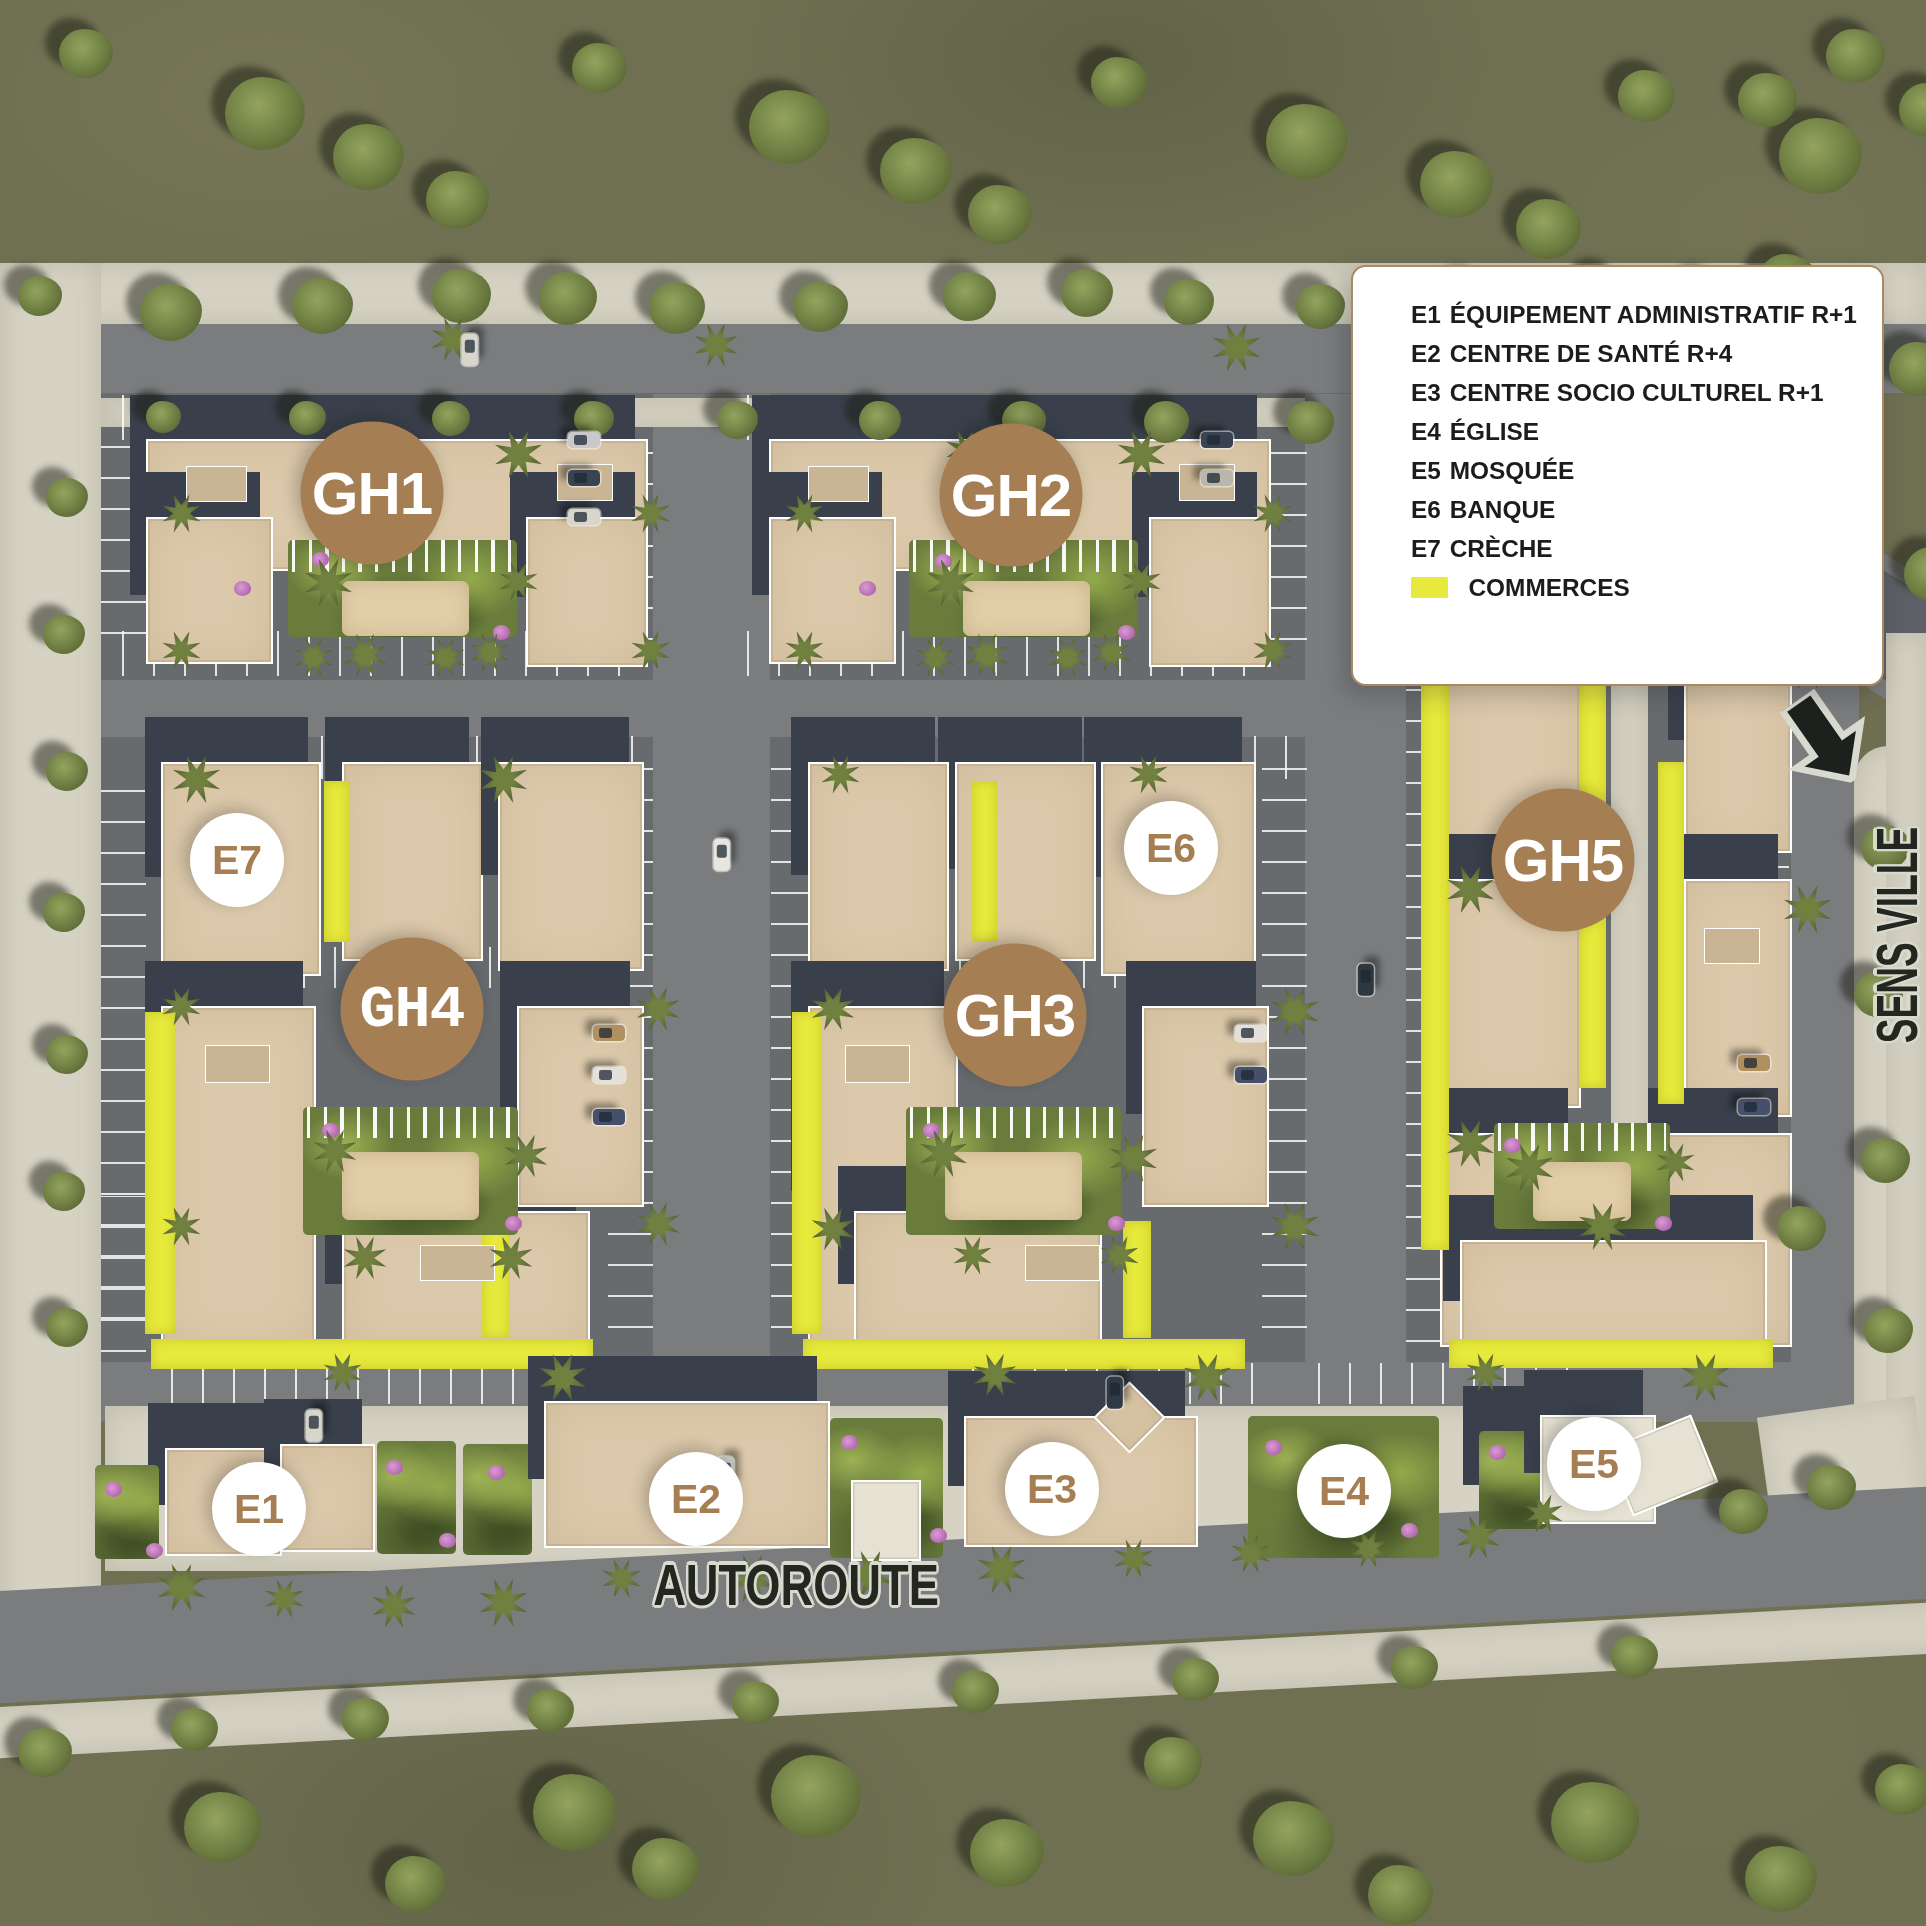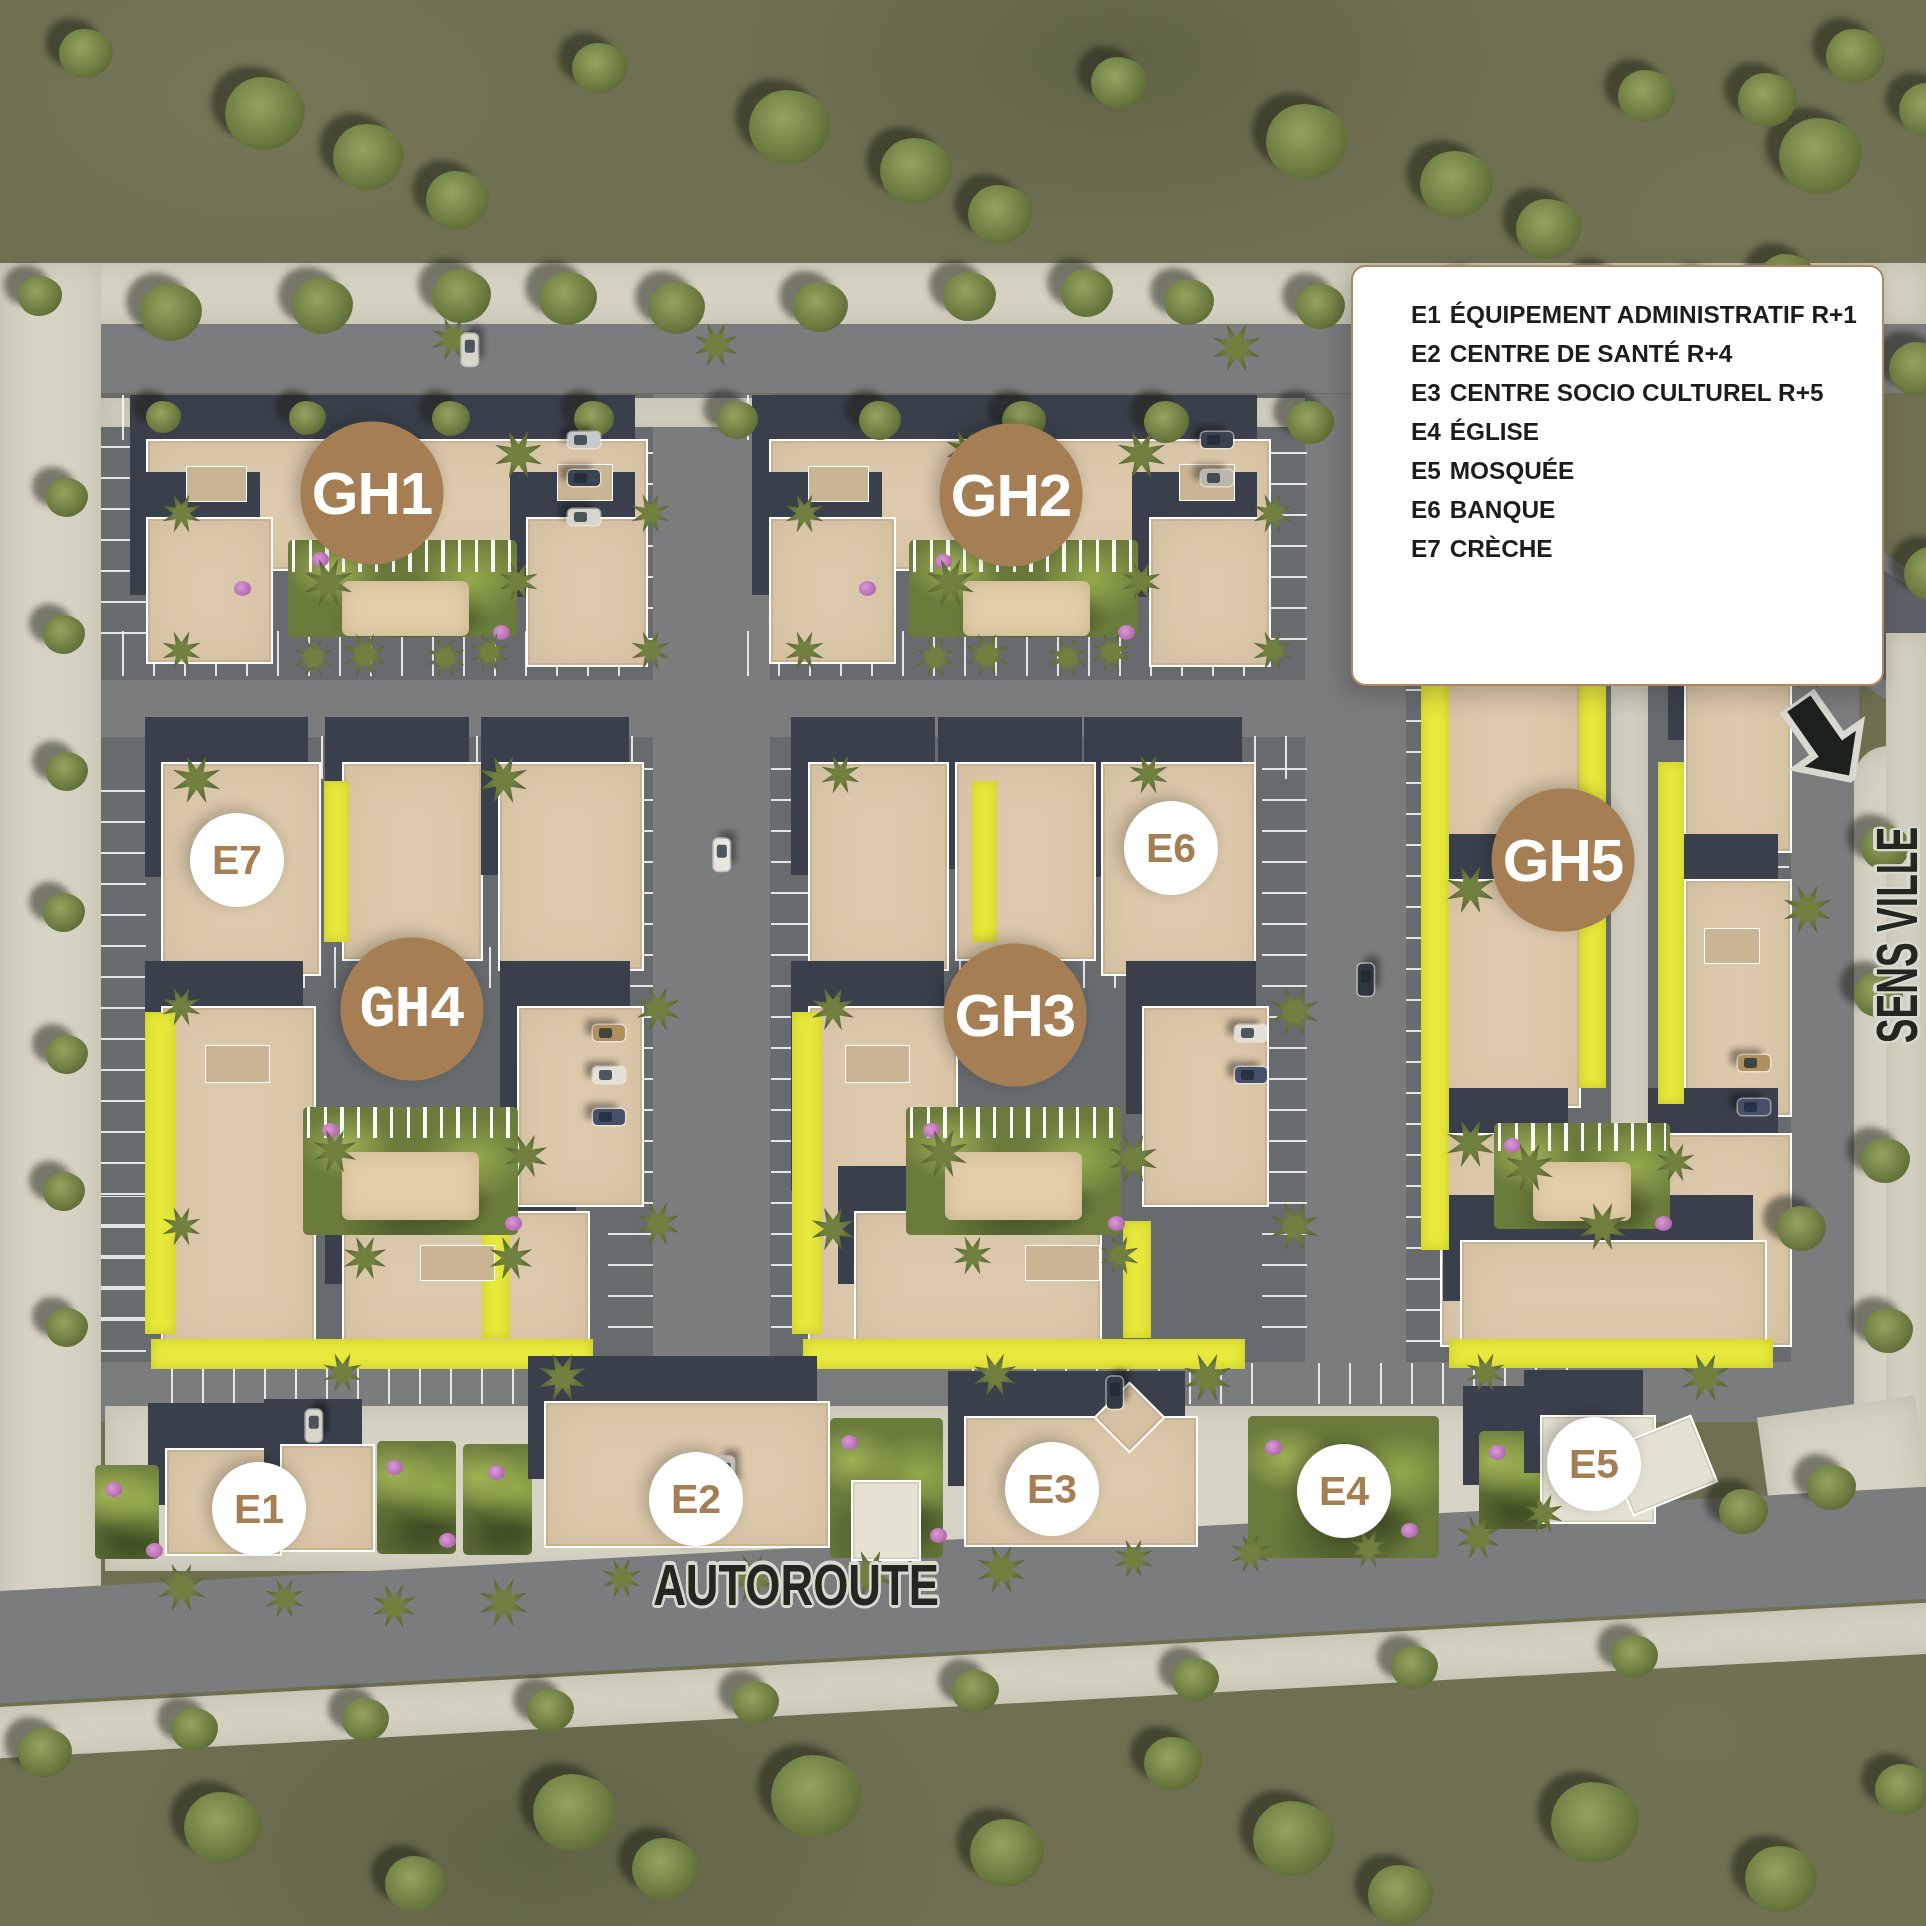--- a/index.html
+++ b/index.html
@@ -481,34 +481,38 @@
         <div class="row">
           <span class="code">E1</span>
           <span>ÉQUIPEMENT ADMINISTRATIF R+1</span>
         </div>
         <div class="row">
           <span class="code">E2</span>
           <span>CENTRE DE SANTÉ R+4</span>
         </div>
         <div class="row">
           <span class="code">E3</span>
-          <span>CENTRE SOCIO CULTUREL R+5</span>
+          <span>CENTRE SOCIO CULTUREL R+1</span>
         </div>
         <div class="row">
           <span class="code">E4</span>
           <span>ÉGLISE</span>
         </div>
         <div class="row">
           <span class="code">E5</span>
           <span>MOSQUÉE</span>
         </div>
         <div class="row">
           <span class="code">E6</span>
           <span>BANQUE</span>
         </div>
         <div class="row">
           <span class="code">E7</span>
           <span>CRÈCHE</span>
         </div>
+        <div class="row">
+          <span class="sw" style="background: rgb(231, 233, 60);"></span>
+          <span>COMMERCES</span>
+        </div>
       </div>
   </aside>
 </div>
 
 
 </body></html>

